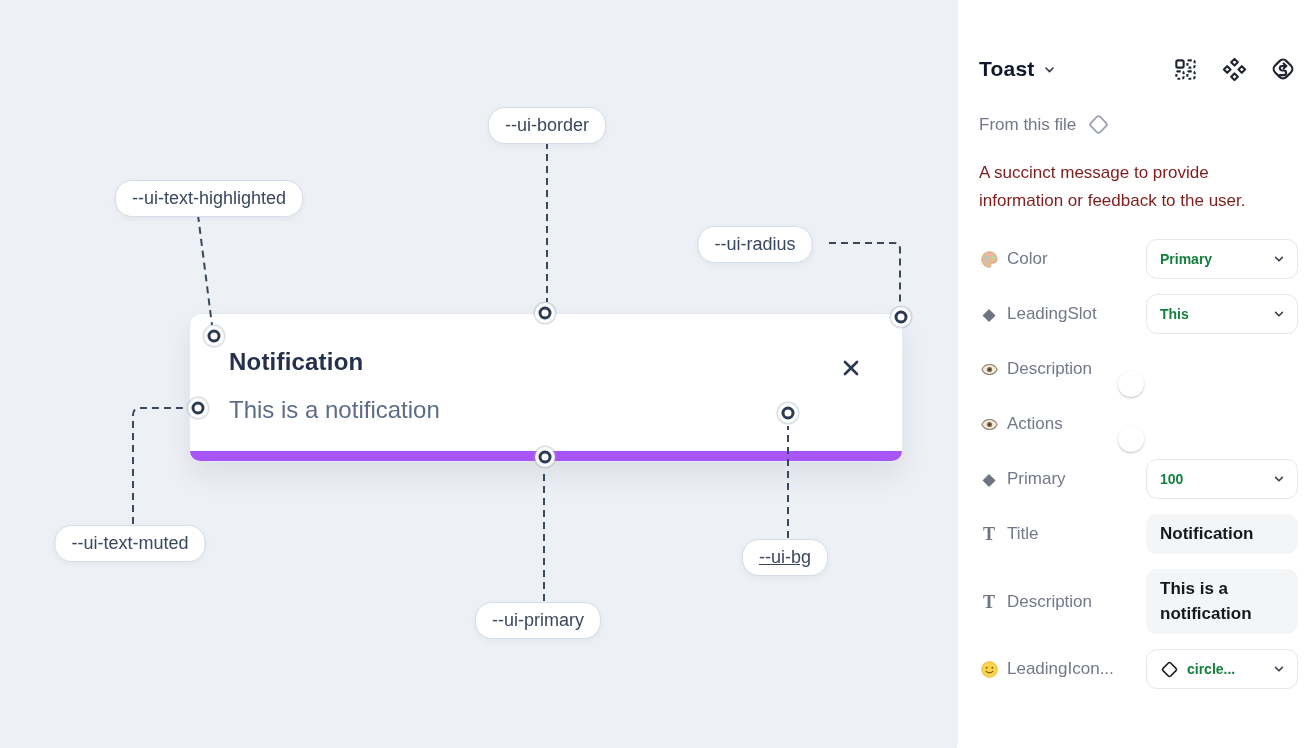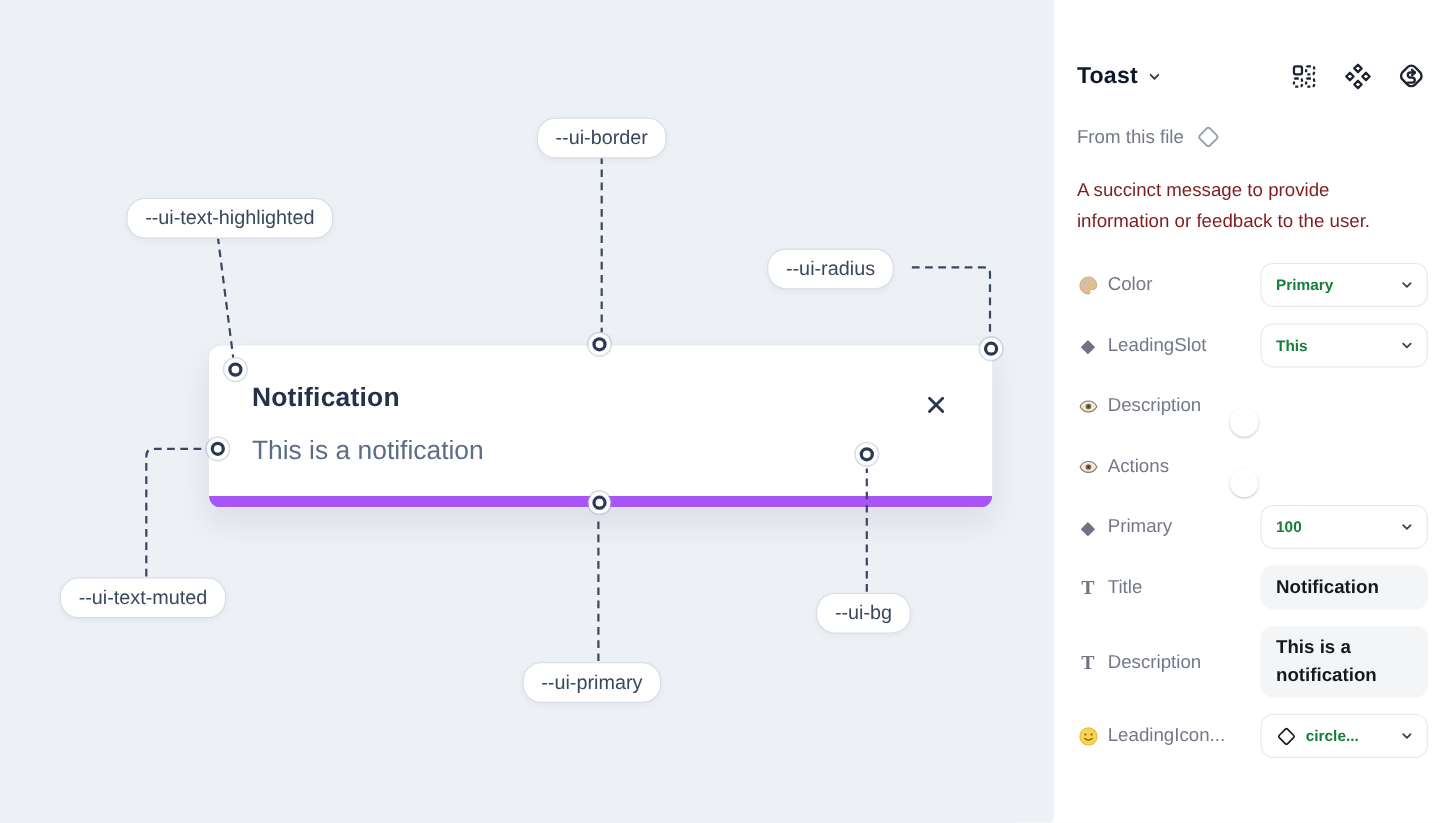--- a/index.html
+++ b/index.html
@@ -158,21 +158,21 @@
       </span>
     </div>
     <div class="toast-progress"></div>
   </div>
 
   <div class="var-pill" style="left:547px; top:107px;">--ui-border</div>
   <div class="var-pill" style="left:209px; top:180px;">--ui-text-highlighted</div>
   <div class="var-pill" style="left:755px; top:226px;">--ui-radius</div>
   <div class="var-pill" style="left:130px; top:525px;">--ui-text-muted</div>
   <div class="var-pill" style="left:538px; top:602px;">--ui-primary</div>
-  <div class="var-pill" style="left:785px; top:539px;">--ui-bg</div>
+  <div class="var-pill" style="left:785px; top:539px;text-decoration:underline;">--ui-bg</div>
 
   <div class="connector" style="left:214px; top:336px;"></div>
   <div class="connector" style="left:545px; top:313px;"></div>
   <div class="connector" style="left:901px; top:317px;"></div>
   <div class="connector" style="left:198px; top:408px;"></div>
   <div class="connector" style="left:545px; top:457px;"></div>
   <div class="connector" style="left:788px; top:413px;"></div>
 </div>
 
 <div class="panel">

